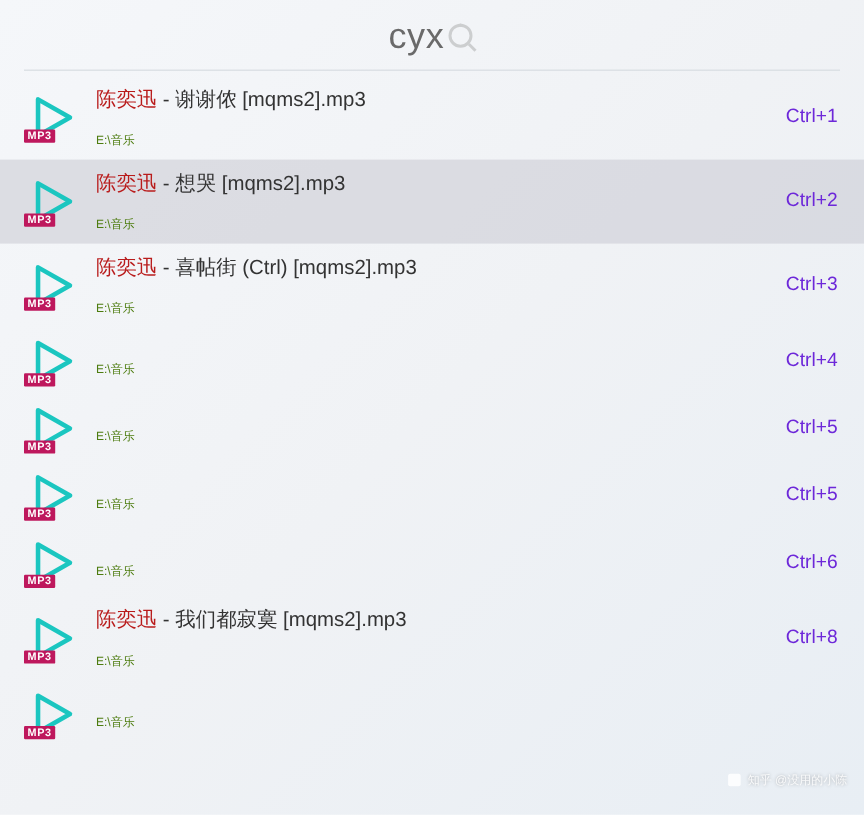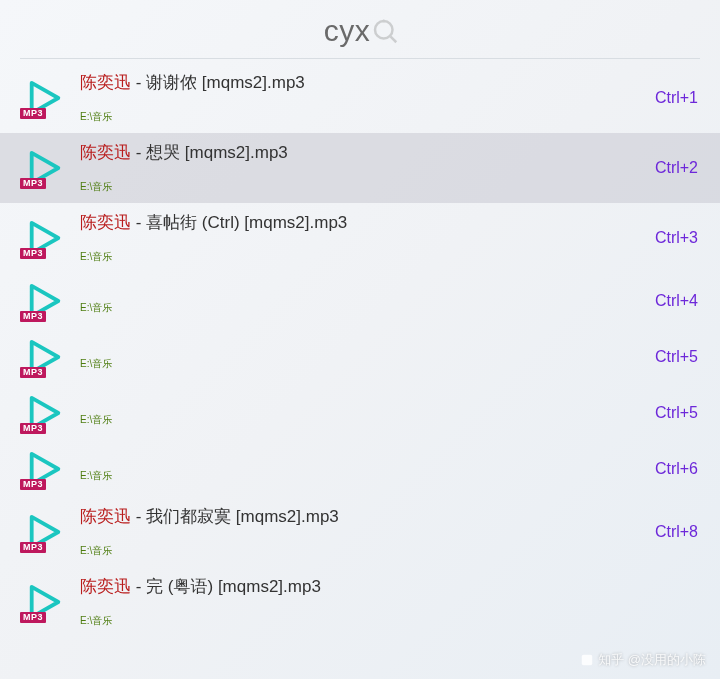--- a/index.html
+++ b/index.html
@@ -80,22 +80,22 @@
   .shortcut {
     flex: 0 0 auto;
     font-size: 16px;
     color: #6d28d9;
     margin-left: 12px;
     white-space: nowrap;
   }
   .watermark {
     position: absolute;
     right: 14px;
-    bottom: 10px;
-    font-size: 13px;
+    bottom: 22px;
+    font-size: 10px;
     color: rgba(255,255,255,0.85);
     text-shadow: 0 0 3px rgba(0,0,0,0.3);
     display: flex;
     align-items: center;
     gap: 4px;
     pointer-events: none;
   }
   .watermark svg { width:14px; height:14px; }
 </style>
 </head>
@@ -225,21 +225,20 @@
     </div>
     <div class="row">
       <div class="thumb">
         <svg viewBox="0 0 40 40">
           <polygon points="6,4 34,20 6,36" fill="none" stroke="#1bc6c0" stroke-width="4" stroke-linejoin="round"></polygon>
           <polygon points="6,4 34,20 6,36" fill="#ffffff" opacity="0"></polygon>
         </svg>
         <span class="badge">MP3</span>
       </div>
       <div class="meta">
-        <div class="title-line"><span class="artist">陈奕迅</span><span class="sep"> - </span><span class="rest">完 (粤语) [mqms2].mp3</span></div>
         <div class="path">E:\音乐</div>
       </div>
       <div class="shortcut"></div>
     </div>
   </div>
 
 <div class="watermark">
   <svg viewBox="0 0 24 24" fill="rgba(255,255,255,0.85)">
       <rect x="3" y="3" width="18" height="18" rx="3"></rect>
     </svg>

